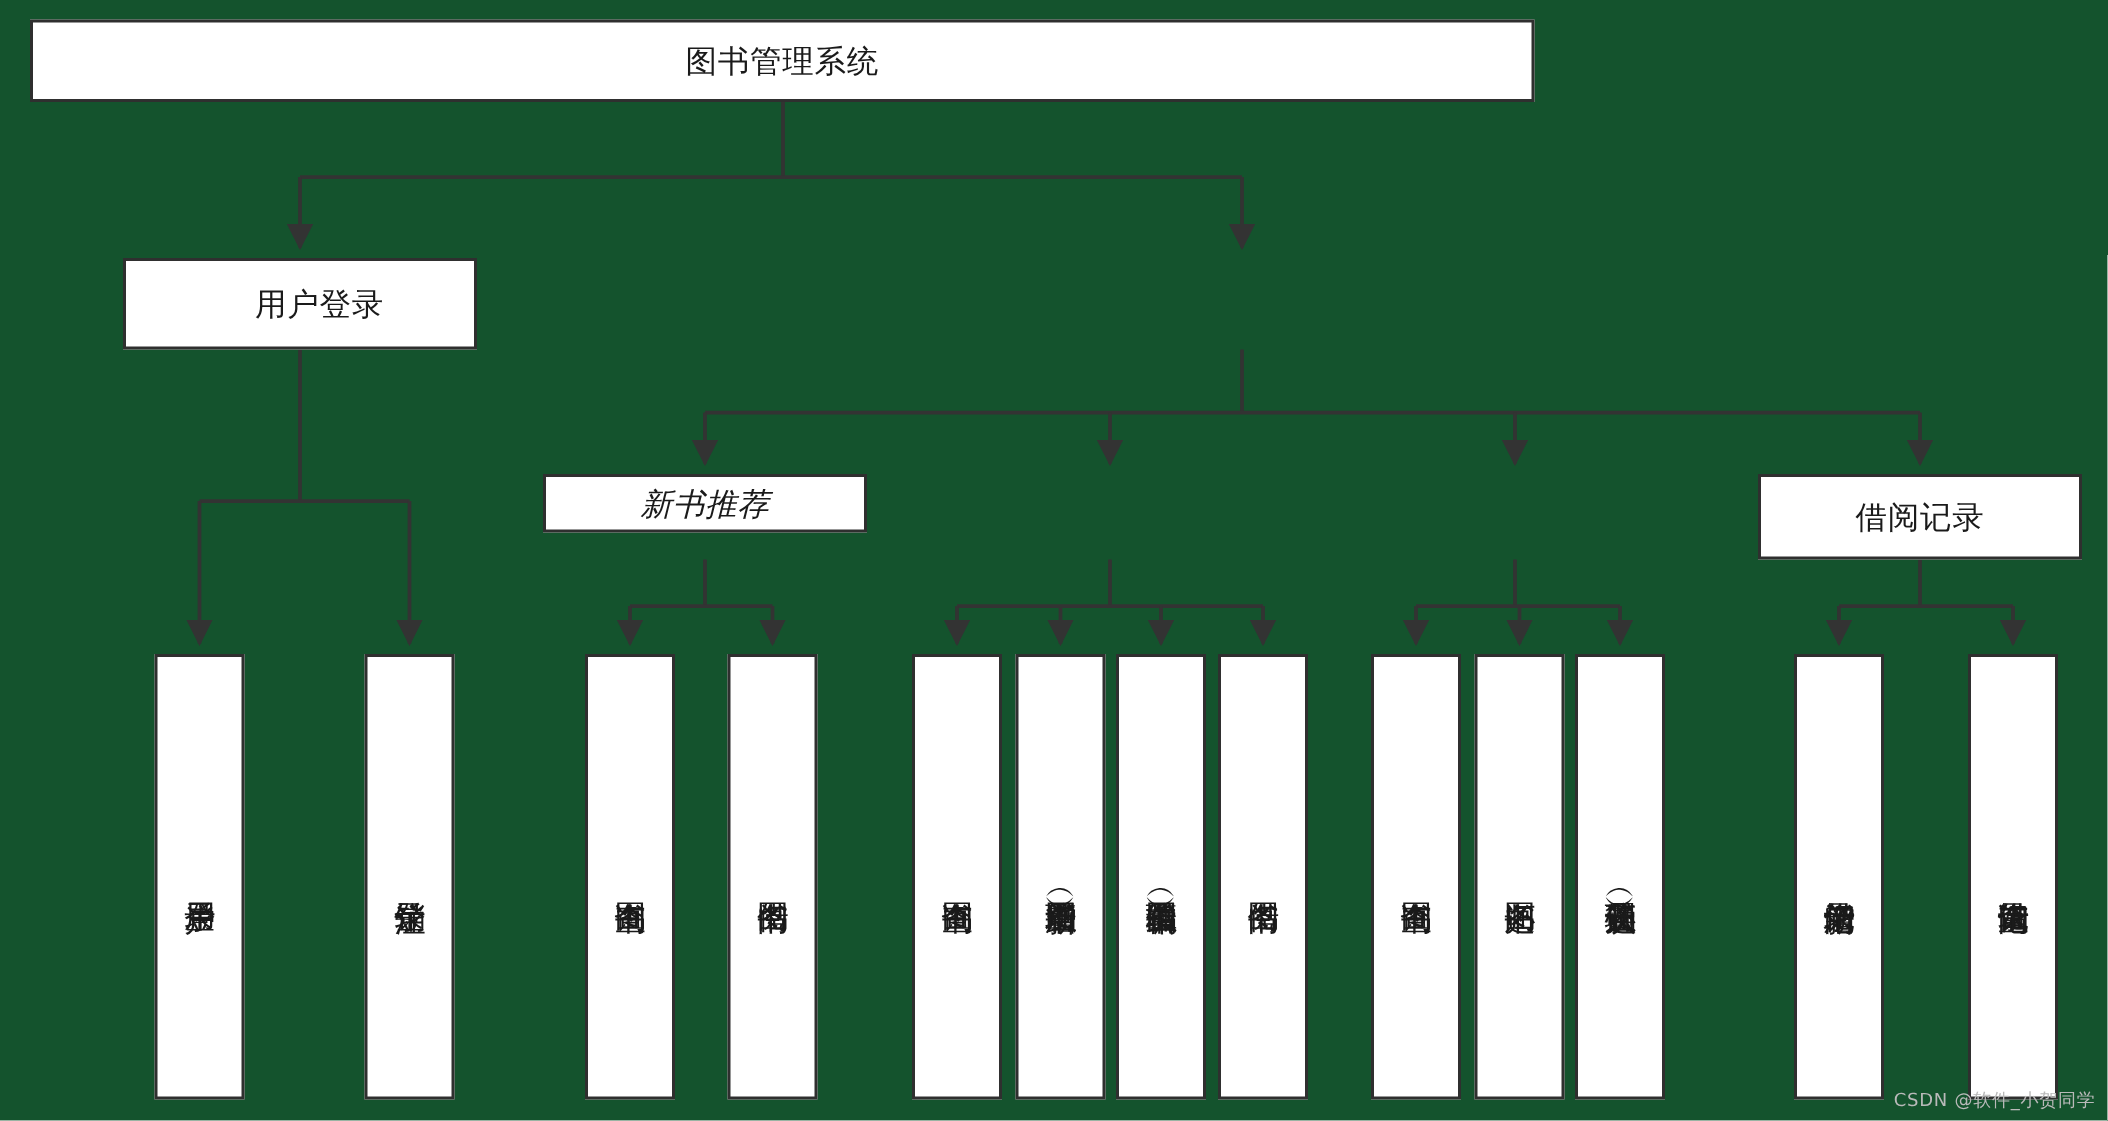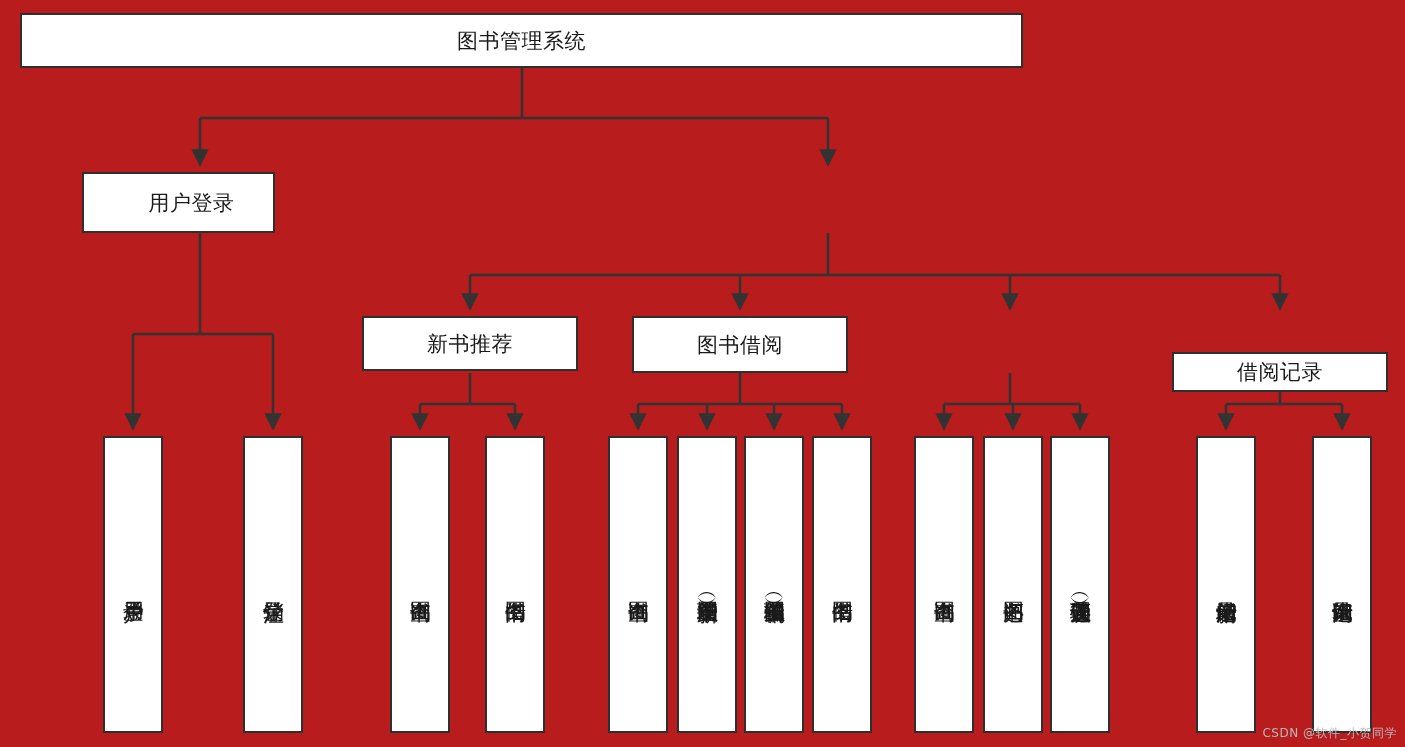--- a/index.html
+++ b/index.html
@@ -7,21 +7,21 @@
     padding: 0;
     background: #ffffff;
   }
   body {
     font-family: "DejaVu Sans", "Liberation Sans", sans-serif;
   }
   #canvas {
     position: relative;
     width: 1405px;
     height: 747px;
-    background: #b91c1c;
+    background: #14532d;
     overflow: hidden;
   }
   #edges {
     position: absolute;
     left: 0;
     top: 0;
     width: 1405px;
     height: 747px;
     pointer-events: none;
   }
@@ -135,31 +135,28 @@
       <path d="M 1226 404 L 1342 404"></path>
       <path d="M 1226 404 L 1226 429" marker-end="url(#arrow)"></path>
       <path d="M 1342 404 L 1342 429" marker-end="url(#arrow)"></path>
     </g>
   </svg>
 
   <div class="node horizontal" style="left: 20px; top: 13px; width: 1003px; height: 55px;">
     <span class="label">图书管理系统</span>
   </div>
 
-  <div class="node horizontal" style="left: 82px; top: 172px; width: 193px; height: 61px; padding-left: 26px;">
+  <div class="node horizontal" style="left: 82px; top: 172px; width: 236px; height: 61px; padding-left: 26px;">
     <span class="label">用户登录</span>
   </div>
 
-  <div class="node horizontal" style="left: 362px; top: 316px; width: 216px; height: 55px;">
+  <div class="node horizontal" style="left: 362px; top: 316px; width: 216px; height: 39px; font-style: italic;">
     <span class="label">新书推荐</span>
   </div>
-  <div class="node horizontal" style="left: 632px; top: 316px; width: 216px; height: 57px;">
-    <span class="label">图书借阅</span>
-  </div>
-  <div class="node horizontal" style="left: 1172px; top: 316px; width: 216px; height: 40px; margin-top: 36px;">
+  <div class="node horizontal" style="left: 1172px; top: 316px; width: 216px; height: 57px;">
     <span class="label">借阅记录</span>
   </div>
 
   <div class="node vertical" style="left: 103px; top: 436px; width: 60px; height: 297px;">
     <span class="label">用户登录</span>
   </div>
   <div class="node vertical" style="left: 243px; top: 436px; width: 60px; height: 297px;">
     <span class="label">注销登录</span>
   </div>
   <div class="node vertical" style="left: 390px; top: 436px; width: 60px; height: 297px;">

